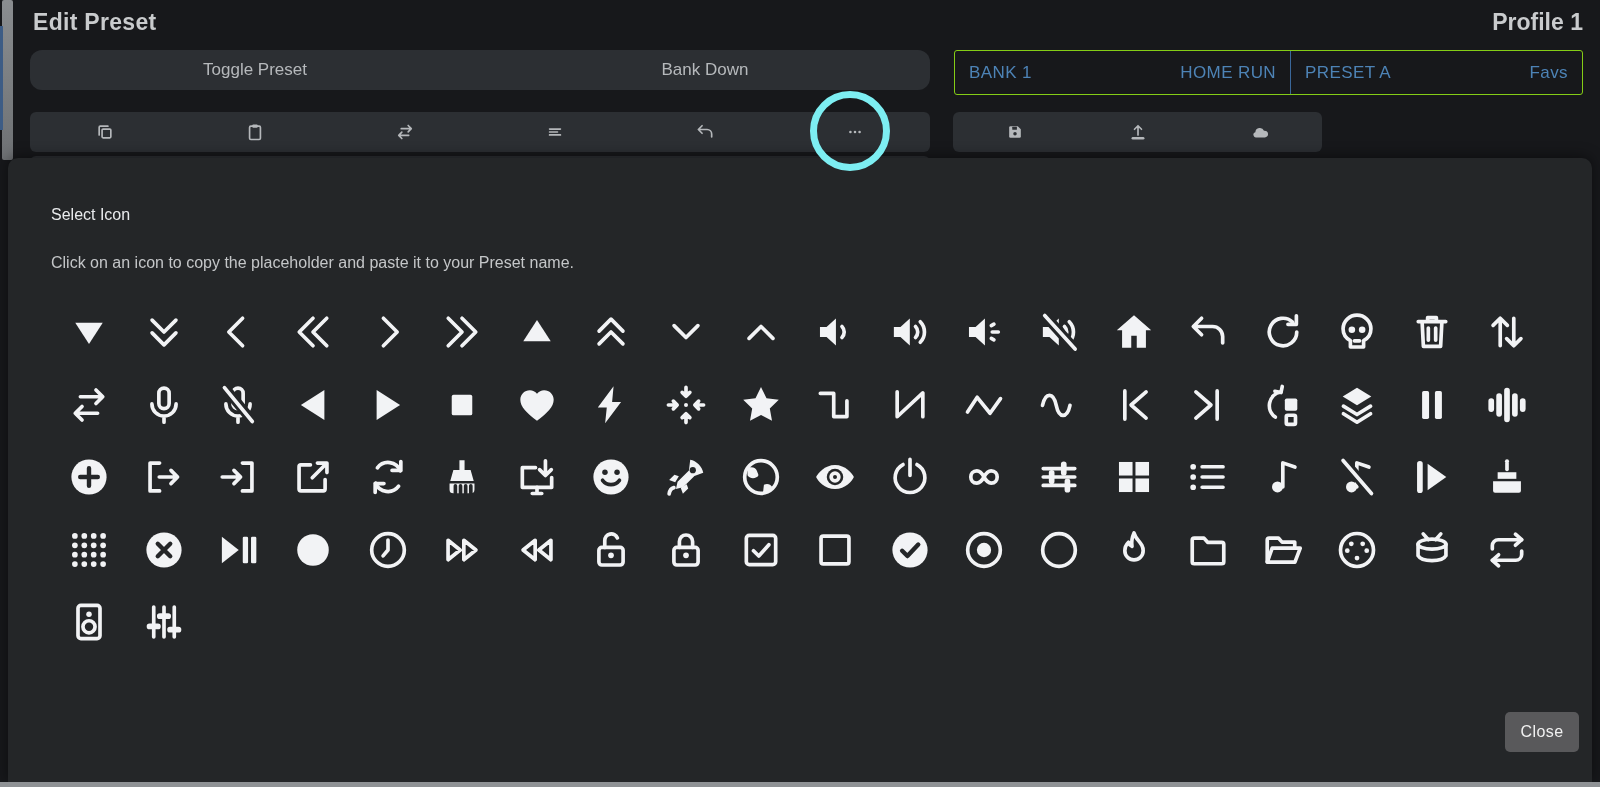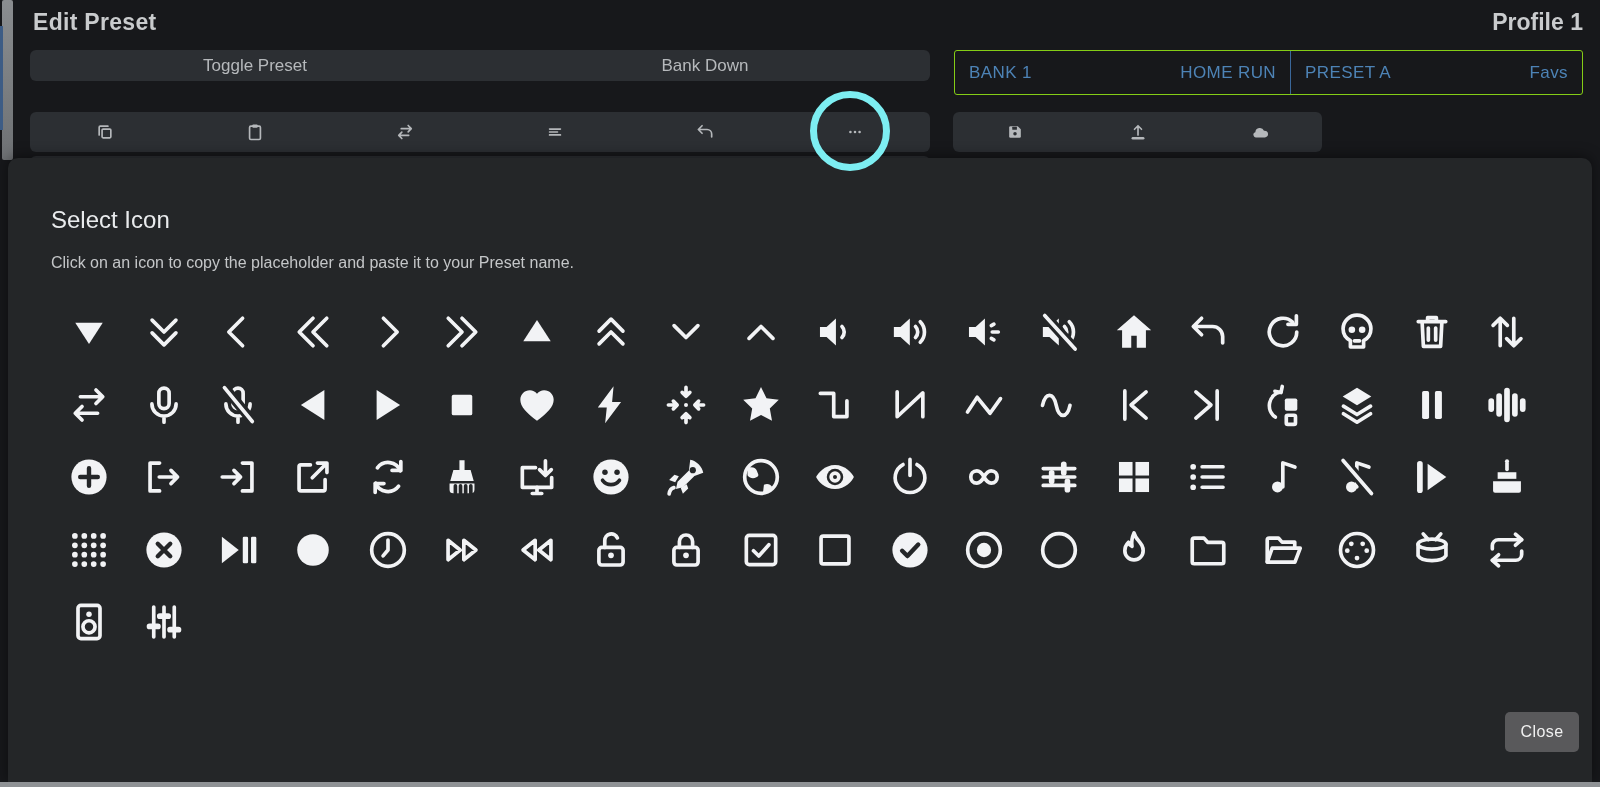--- a/index.html
+++ b/index.html
@@ -10,21 +10,21 @@
   
   .scrollstrip{position:absolute;left:2px;top:0;width:11px;height:160px;
                background:linear-gradient(#8a8d90,#6e7174);border-radius:2px}
   .bluesliver{position:absolute;left:0;top:26px;width:3px;height:104px;background:#3d5c85}
 
   
   .hdr-title{position:absolute;left:33px;top:9px;font-size:23px;font-weight:700;color:#c9cbcd;letter-spacing:.3px}
   .hdr-profile{position:absolute;right:17px;top:9px;font-size:23px;font-weight:700;color:#c9cbcd}
 
   
-  .navbar{position:absolute;left:30px;top:50px;width:900px;height:31px;background:#2c2f33;border-radius:6px;display:flex}
+  .navbar{position:absolute;left:30px;top:50px;width:900px;height:40px;background:#2c2f33;border-radius:12px;display:flex}
   .navbtn{flex:1;display:flex;align-items:center;justify-content:center;font-size:17px;color:#b6b9bc;cursor:pointer}
   .bankbox{position:absolute;left:954px;top:50px;width:629px;height:45px;border:1px solid #84cc16;
            border-radius:3px;display:flex;box-sizing:border-box}
   .bankcell{display:flex;align-items:center;justify-content:space-between;padding:0 14px;
             color:#4d83b6;font-size:17px;letter-spacing:.4px;cursor:pointer}
   .bankcell.c1{width:53.6%;border-right:1px solid #3a679a;box-sizing:border-box}
   .bankcell.c2{flex:1}
 
   
   .tbar{position:absolute;background:#2c2f33;border-radius:6px;display:flex;--ic:#b5b8bb;--bg:#2c2f33}
@@ -32,21 +32,21 @@
   #filebar{left:953px;top:112px;width:369px;height:40px}
   .tcell{flex:1;display:flex;align-items:center;justify-content:center;cursor:pointer}
   .tcell svg{width:20px;height:20px;display:block}
   .savebtn{position:absolute;left:1349px;top:112px;width:234px;height:40px;background:#2d4365;border-radius:4px;
            color:#ccd2d8;font-size:16px;display:flex;align-items:center;justify-content:center;cursor:pointer}
   .sliver{position:absolute;left:30px;top:156px;width:900px;height:12px;background:#2c2f33;border-radius:6px}
 
   
   .modal{position:absolute;left:8px;top:158px;width:1584px;height:624px;background:#242628;
          border-radius:10px 10px 0 0;--ic:#f2f3f5;--bg:#242628;box-shadow:0 -2px 14px rgba(0,0,0,.45)}
-  .mtitle{position:absolute;left:43px;top:48px;font-size:24px;font-weight:500;color:#e9ebed}
+  .mtitle{position:absolute;left:43px;top:48px;font-size:16px;font-weight:500;color:#e9ebed}
   .mdesc{position:absolute;left:43px;top:96px;font-size:16px;color:#c4c6c8}
   .igrid{position:absolute;left:44px;top:138px}
   .irow{display:flex;height:72.5px;align-items:center}
   .icell{width:74.6px;height:72.5px;display:flex;align-items:center;justify-content:center;cursor:pointer}
   .icell svg{width:44px;height:44px;display:block}
   .closebtn{position:absolute;left:1497px;top:554px;width:74px;height:40px;background:#59595b;border-radius:5px;
             color:#f1f1f1;font-size:16px;font-weight:400;letter-spacing:.4px;
             display:flex;align-items:center;justify-content:center;cursor:pointer}
 
   

